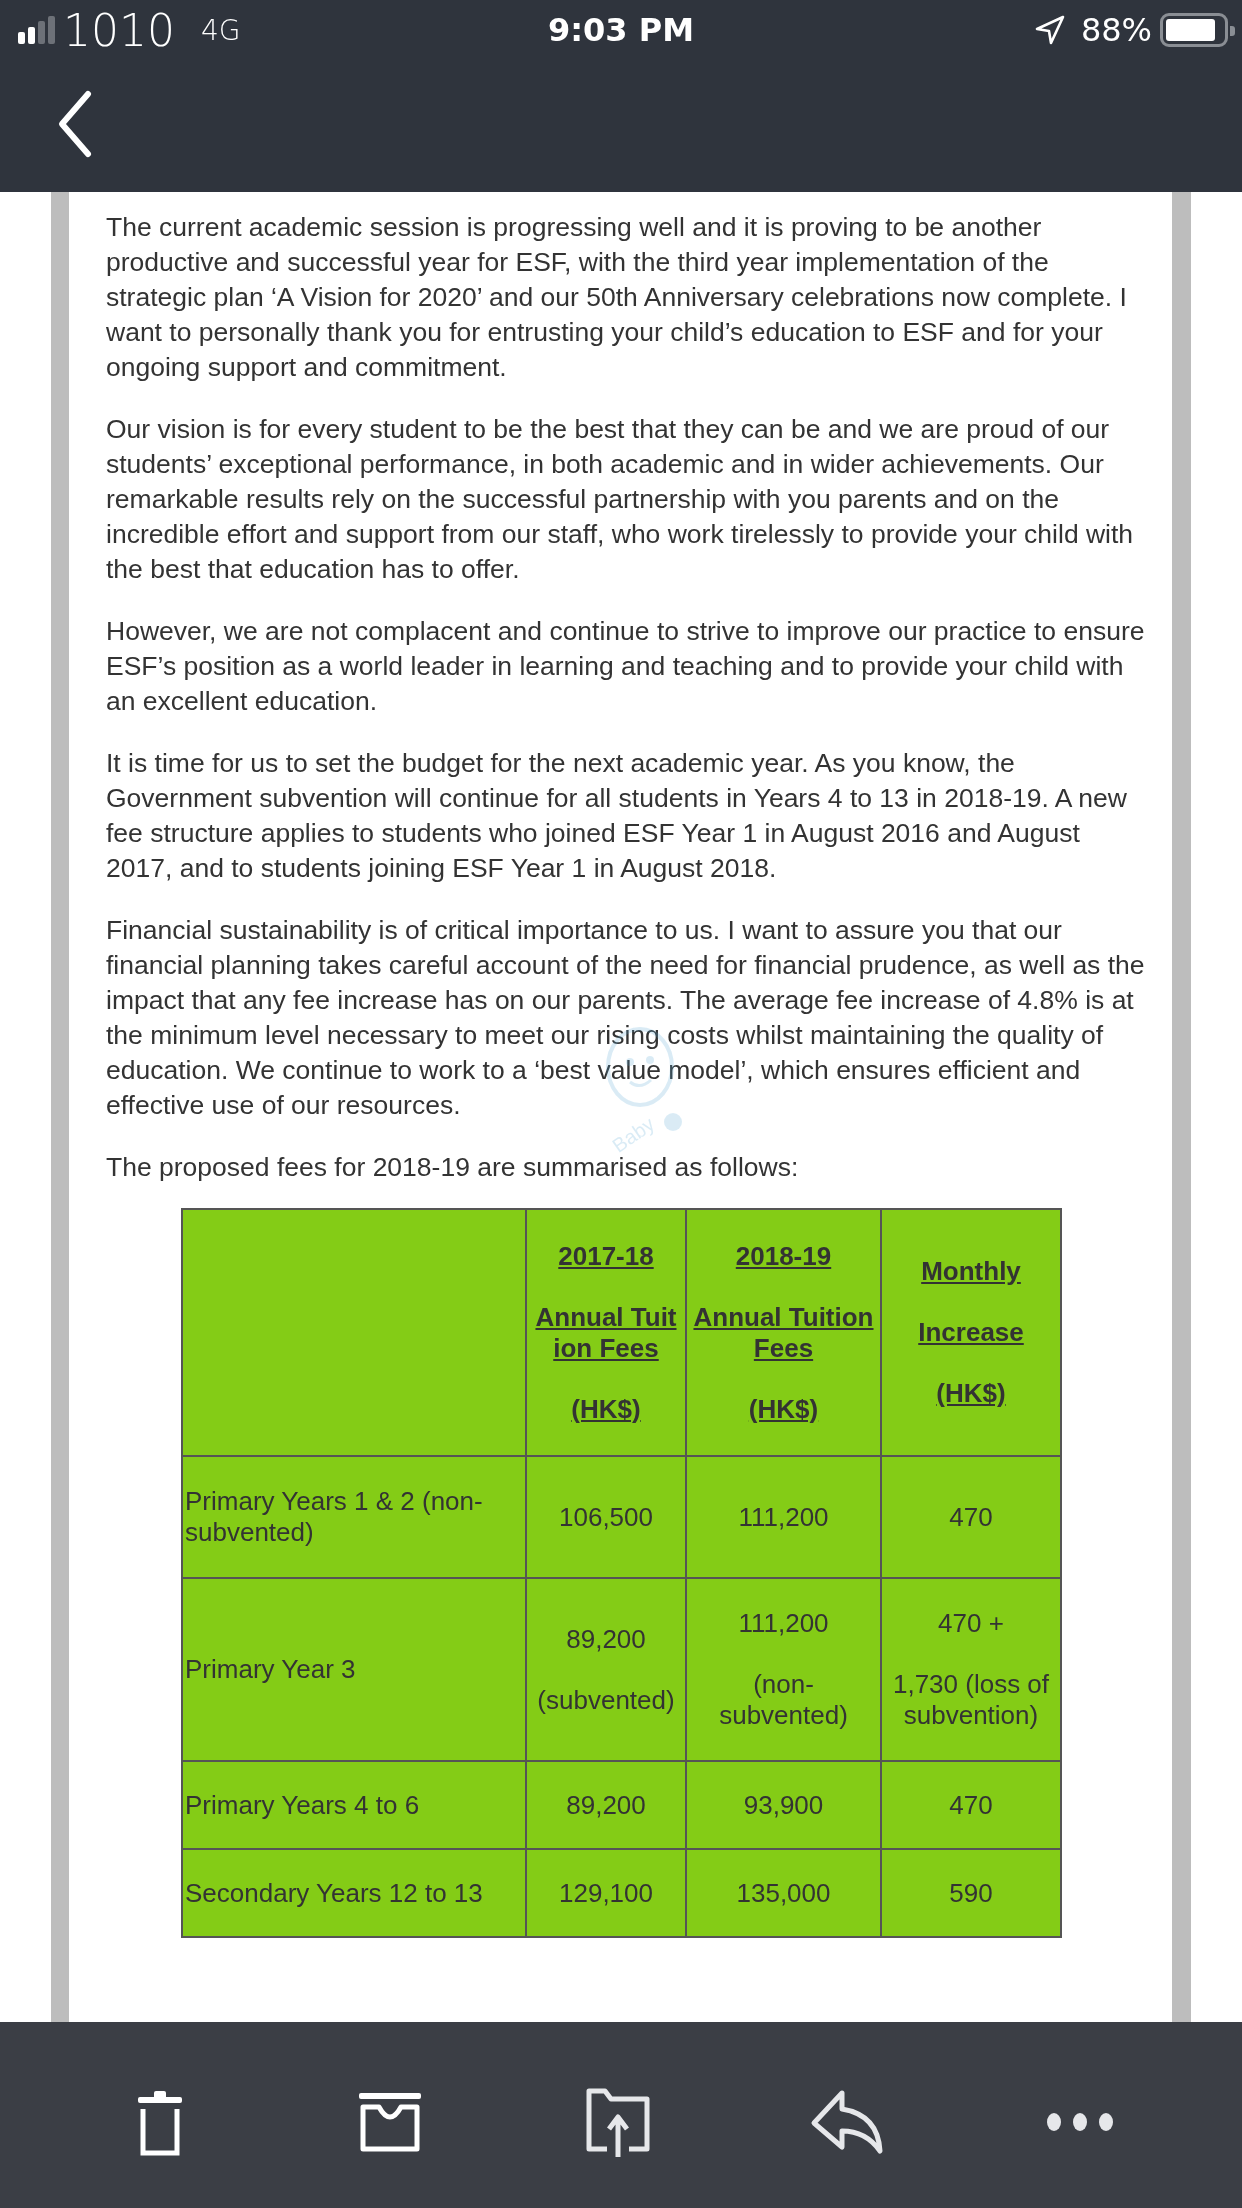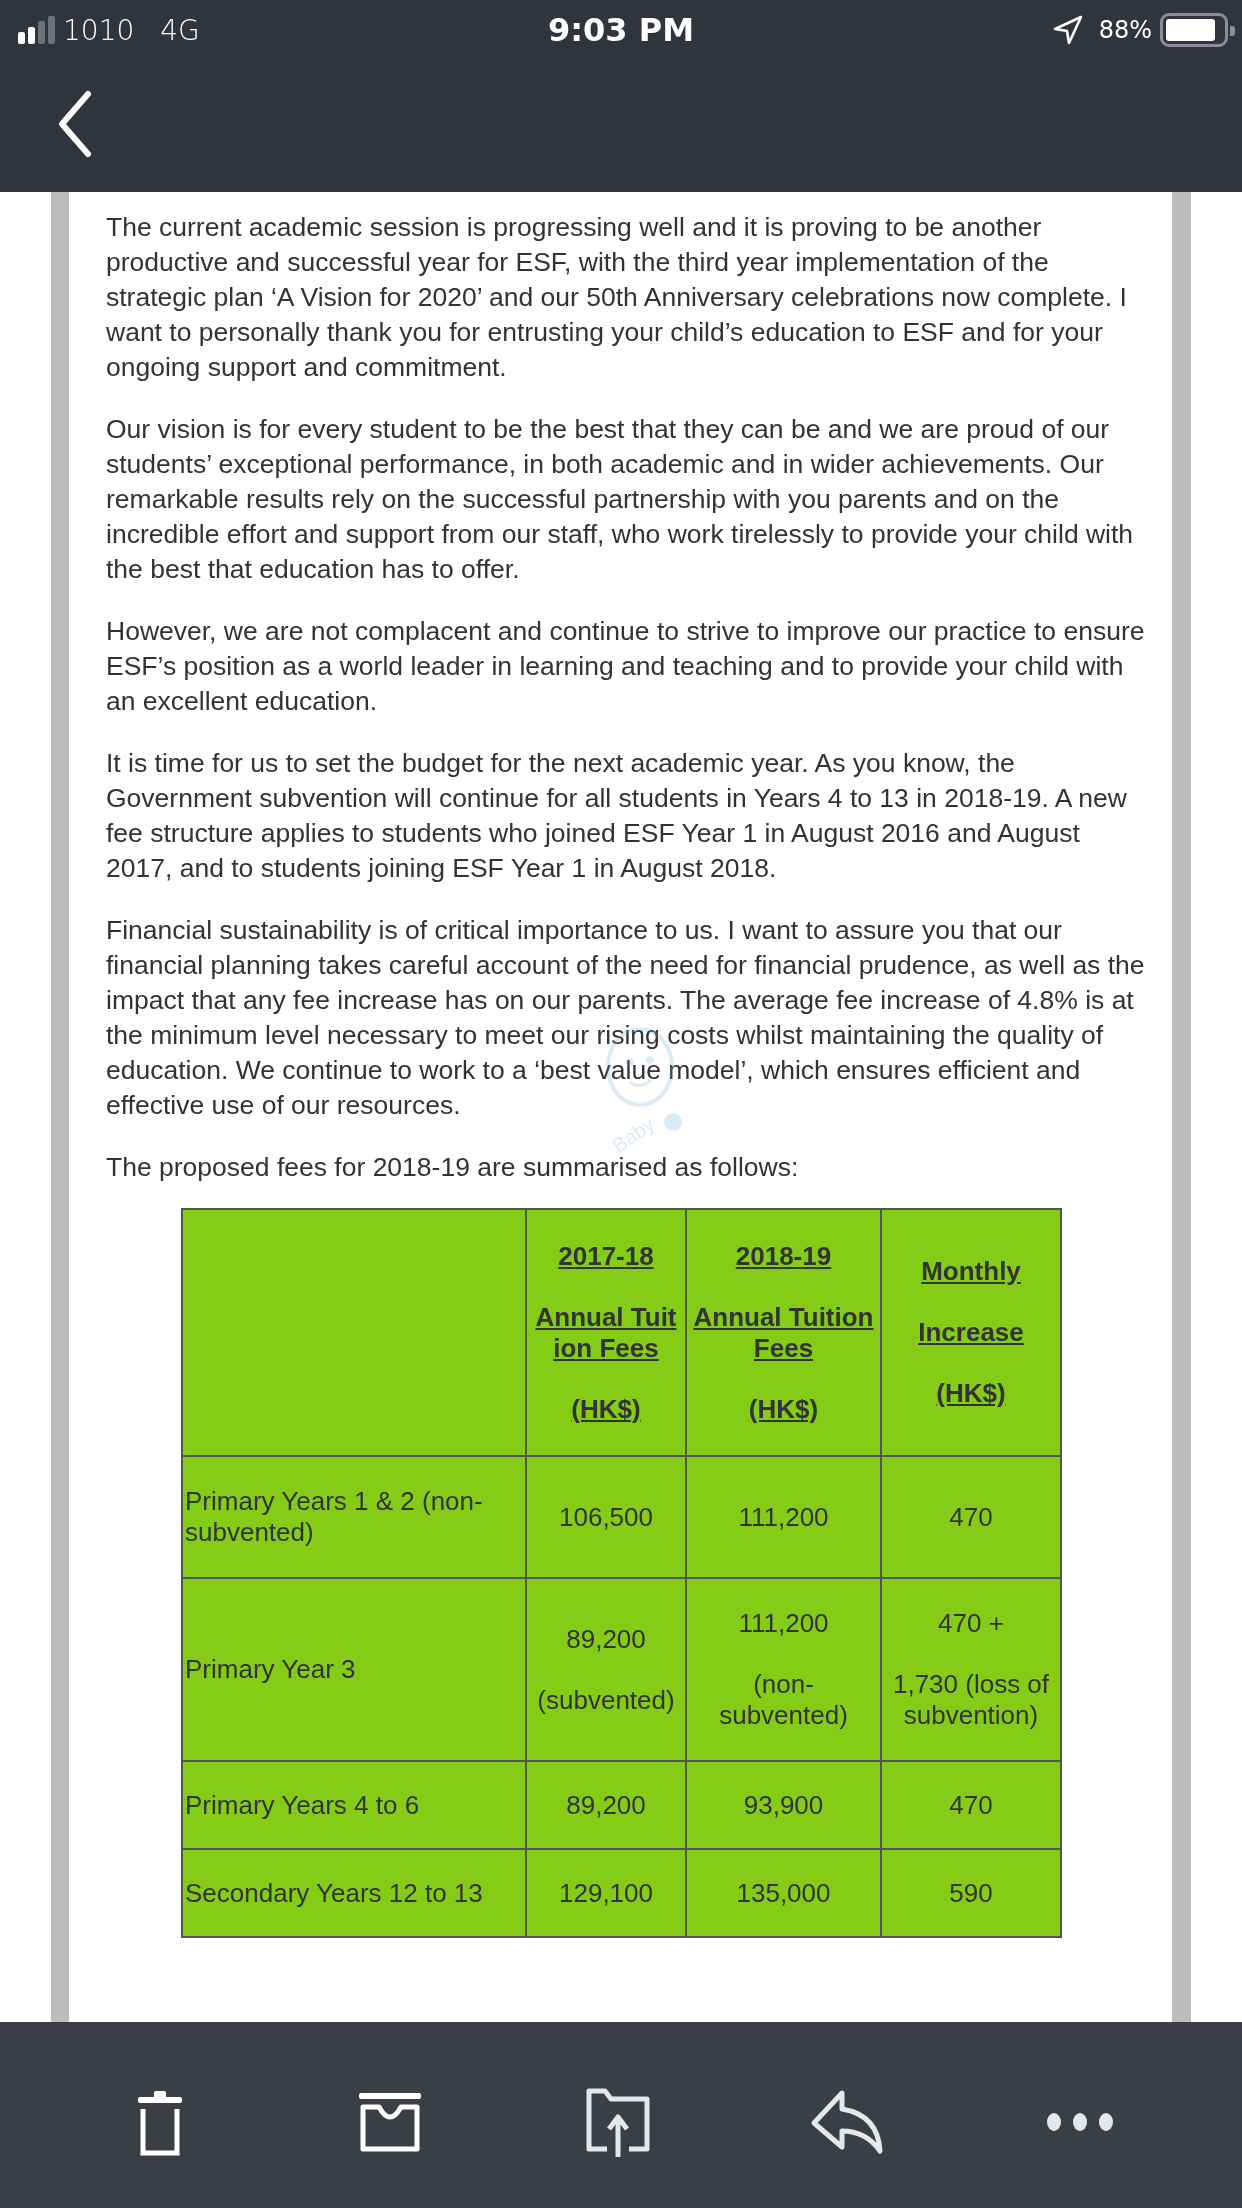--- a/index.html
+++ b/index.html
@@ -6,26 +6,26 @@
   html, body { width: 1242px; height: 2208px; overflow: hidden; background: #ffffff; }
   body { position: relative; font-family: "Liberation Sans", sans-serif; color: #333333; }
 
   
   .topbar { position: absolute; left: 0; top: 0; width: 1242px; height: 192px; background: #2f343d; }
   .statusbar { position: absolute; left: 0; top: 0; width: 1242px; height: 60px; color: #ffffff; font-family: "DejaVu Sans", sans-serif; }
   .sb-left { position: absolute; left: 18px; top: 10px; height: 40px; display: flex; align-items: center; }
   .signal { display: flex; align-items: flex-end; gap: 3px; height: 28px; margin-right: 8px; }
   .signal span { width: 7px; border-radius: 2px; background: #ffffff; }
   .signal span.dim { background: #6d7178; }
-  .carrier { font-size: 28px; letter-spacing: 0px; font-weight: 300; }
+  .carrier { font-size: 44px; letter-spacing: 0px; font-weight: 300; }
   .network { font-size: 28px; margin-left: 26px; font-weight: 300; }
   .sb-time { position: absolute; left: 0; right: 0; top: 10px; text-align: center; font-size: 32px; font-weight: 600; line-height: 40px; }
   .sb-right { position: absolute; right: 14px; top: 10px; height: 40px; display: flex; align-items: center; }
   .loc-icon { width: 34px; height: 34px; margin-right: 14px; }
-  .battery-pct { font-size: 24px; margin-right: 8px; }
+  .battery-pct { font-size: 32px; margin-right: 8px; }
   .battery { width: 68px; height: 34px; border: 3px solid #8a8e94; border-radius: 9px; padding: 3px; position: relative; }
   .battery-fill { height: 100%; background: #ffffff; border-radius: 3px; }
   .battery-cap { position: absolute; right: -10px; top: 10px; width: 5px; height: 10px; background: #8a8e94; border-radius: 0 3px 3px 0; }
   .back-btn { position: absolute; left: 50px; top: 86px; width: 60px; height: 80px; cursor: pointer; }
 
   
   .content { position: absolute; left: 0; top: 192px; width: 1242px; height: 1830px; background: #ffffff; overflow: hidden; padding-left: 32px; }
   .gutter-left { position: absolute; left: 51px; top: 0; width: 18px; height: 100%; background: #bdbdbd; }
   .gutter-right { position: absolute; left: 1172px; top: 0; width: 19px; height: 100%; background: #bdbdbd; }
   .doc { position: absolute; left: 106px; top: 18px; width: 1040px; }

